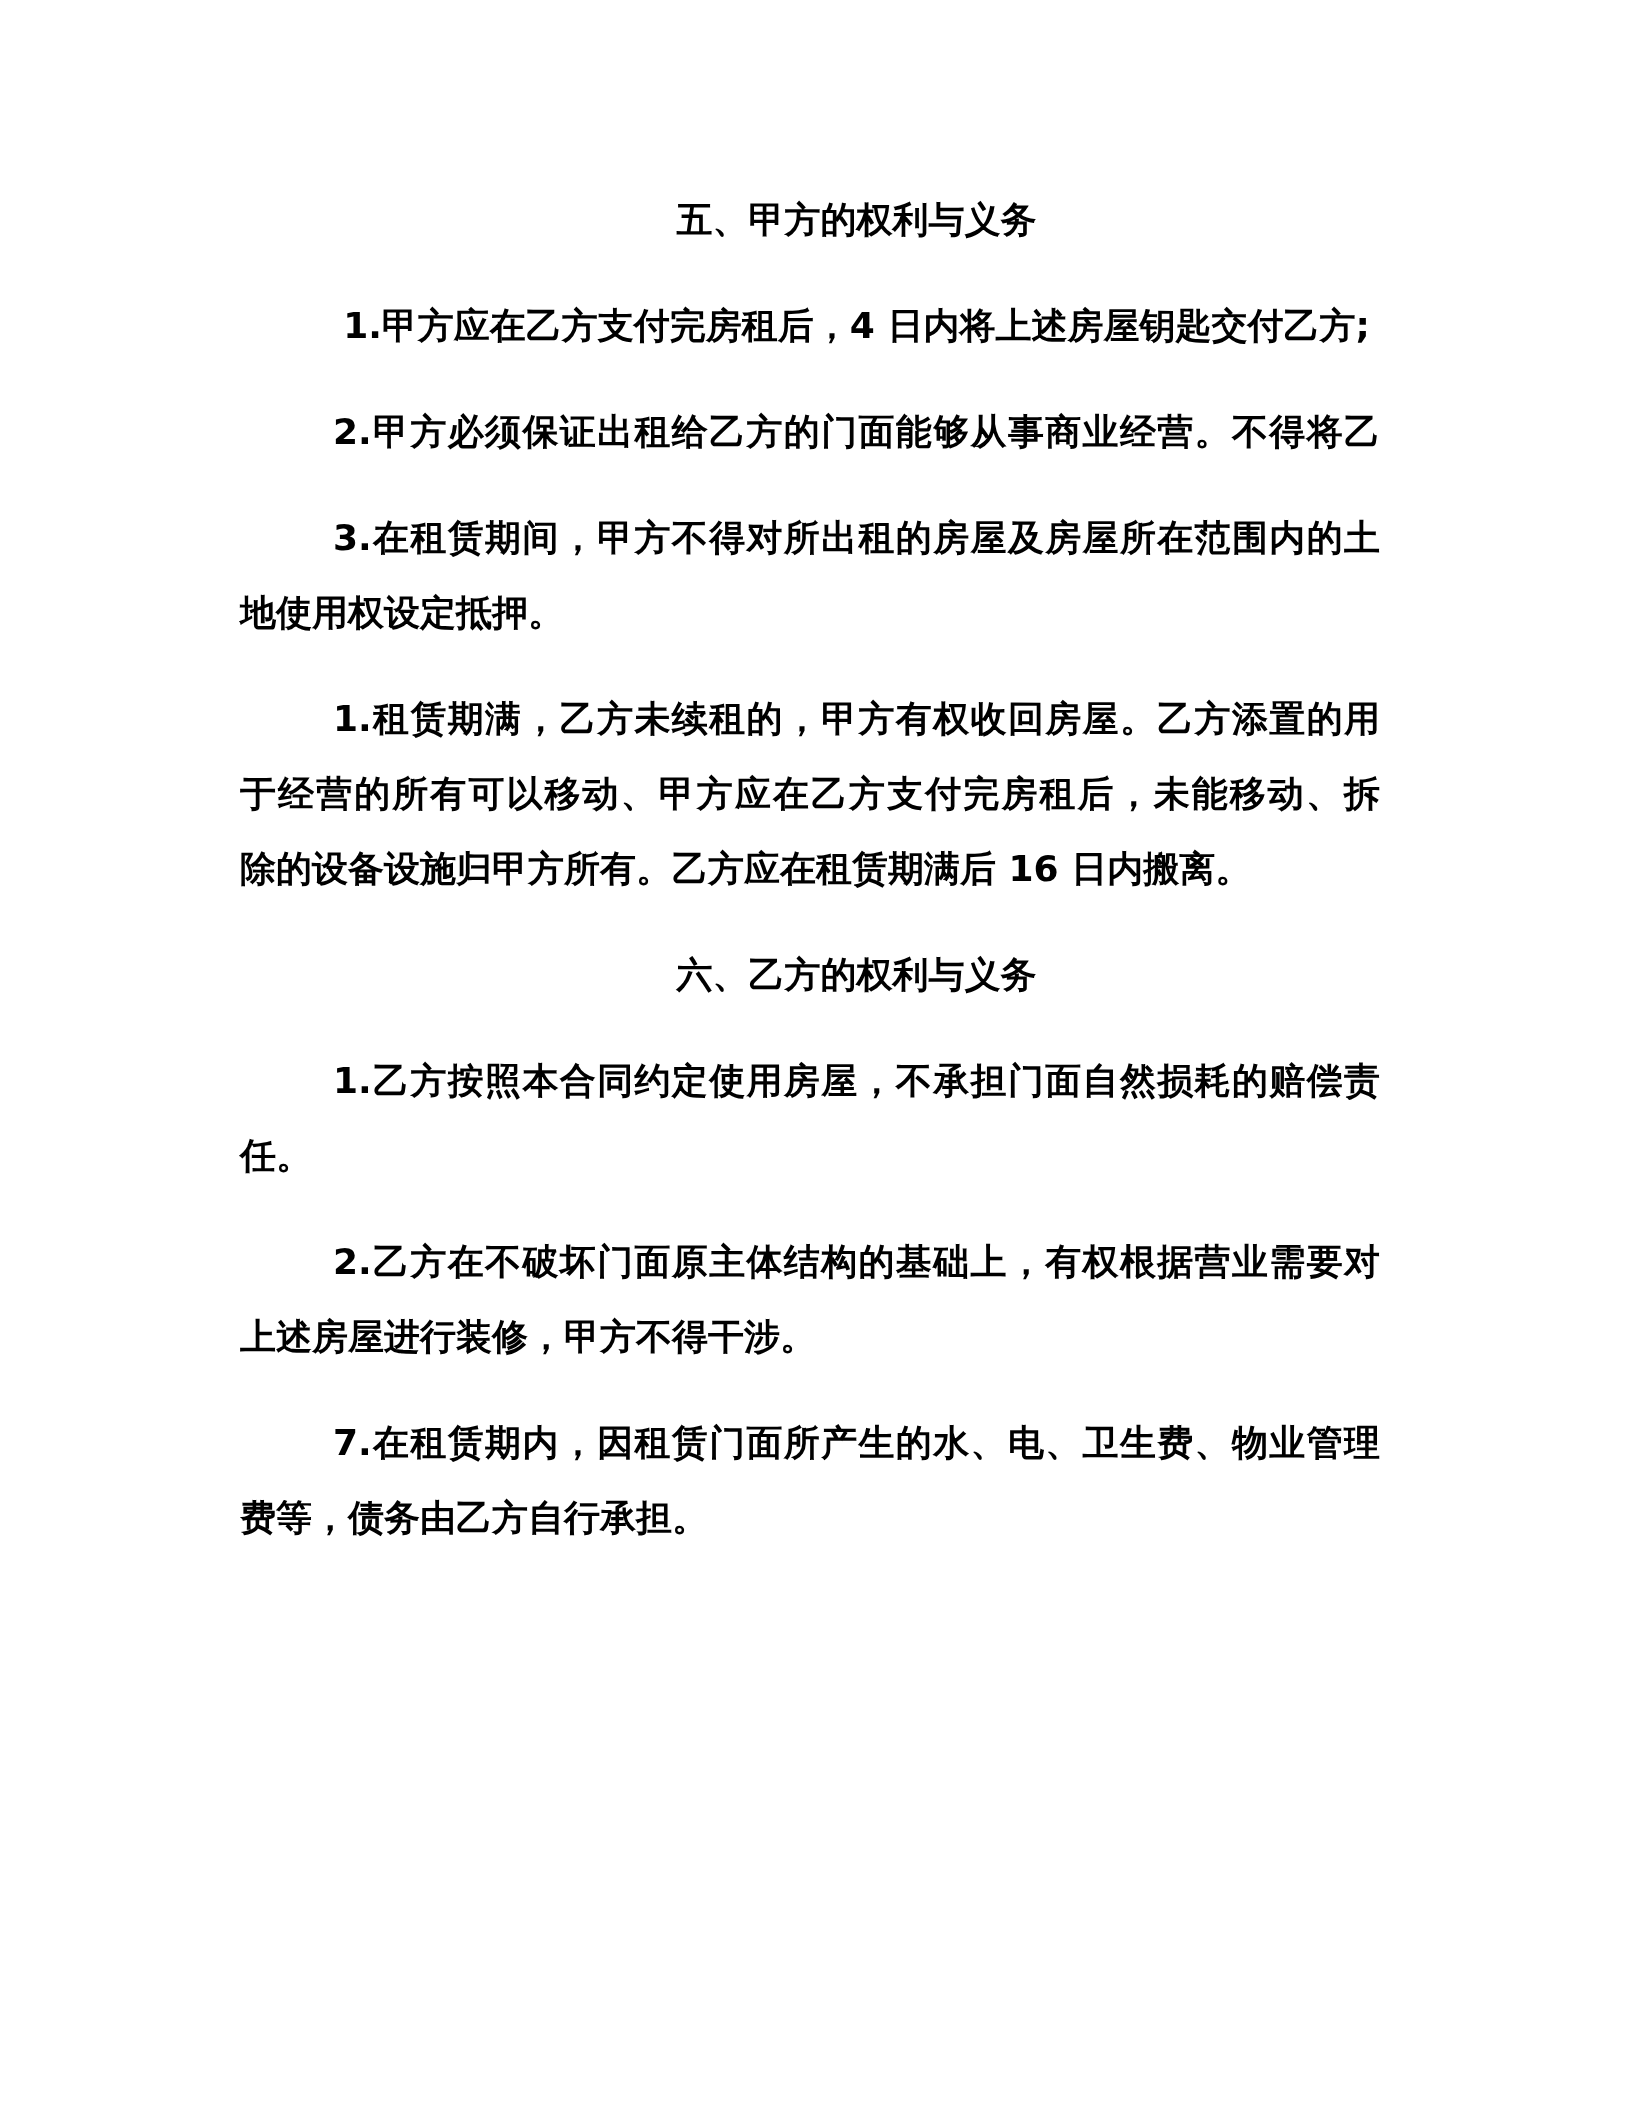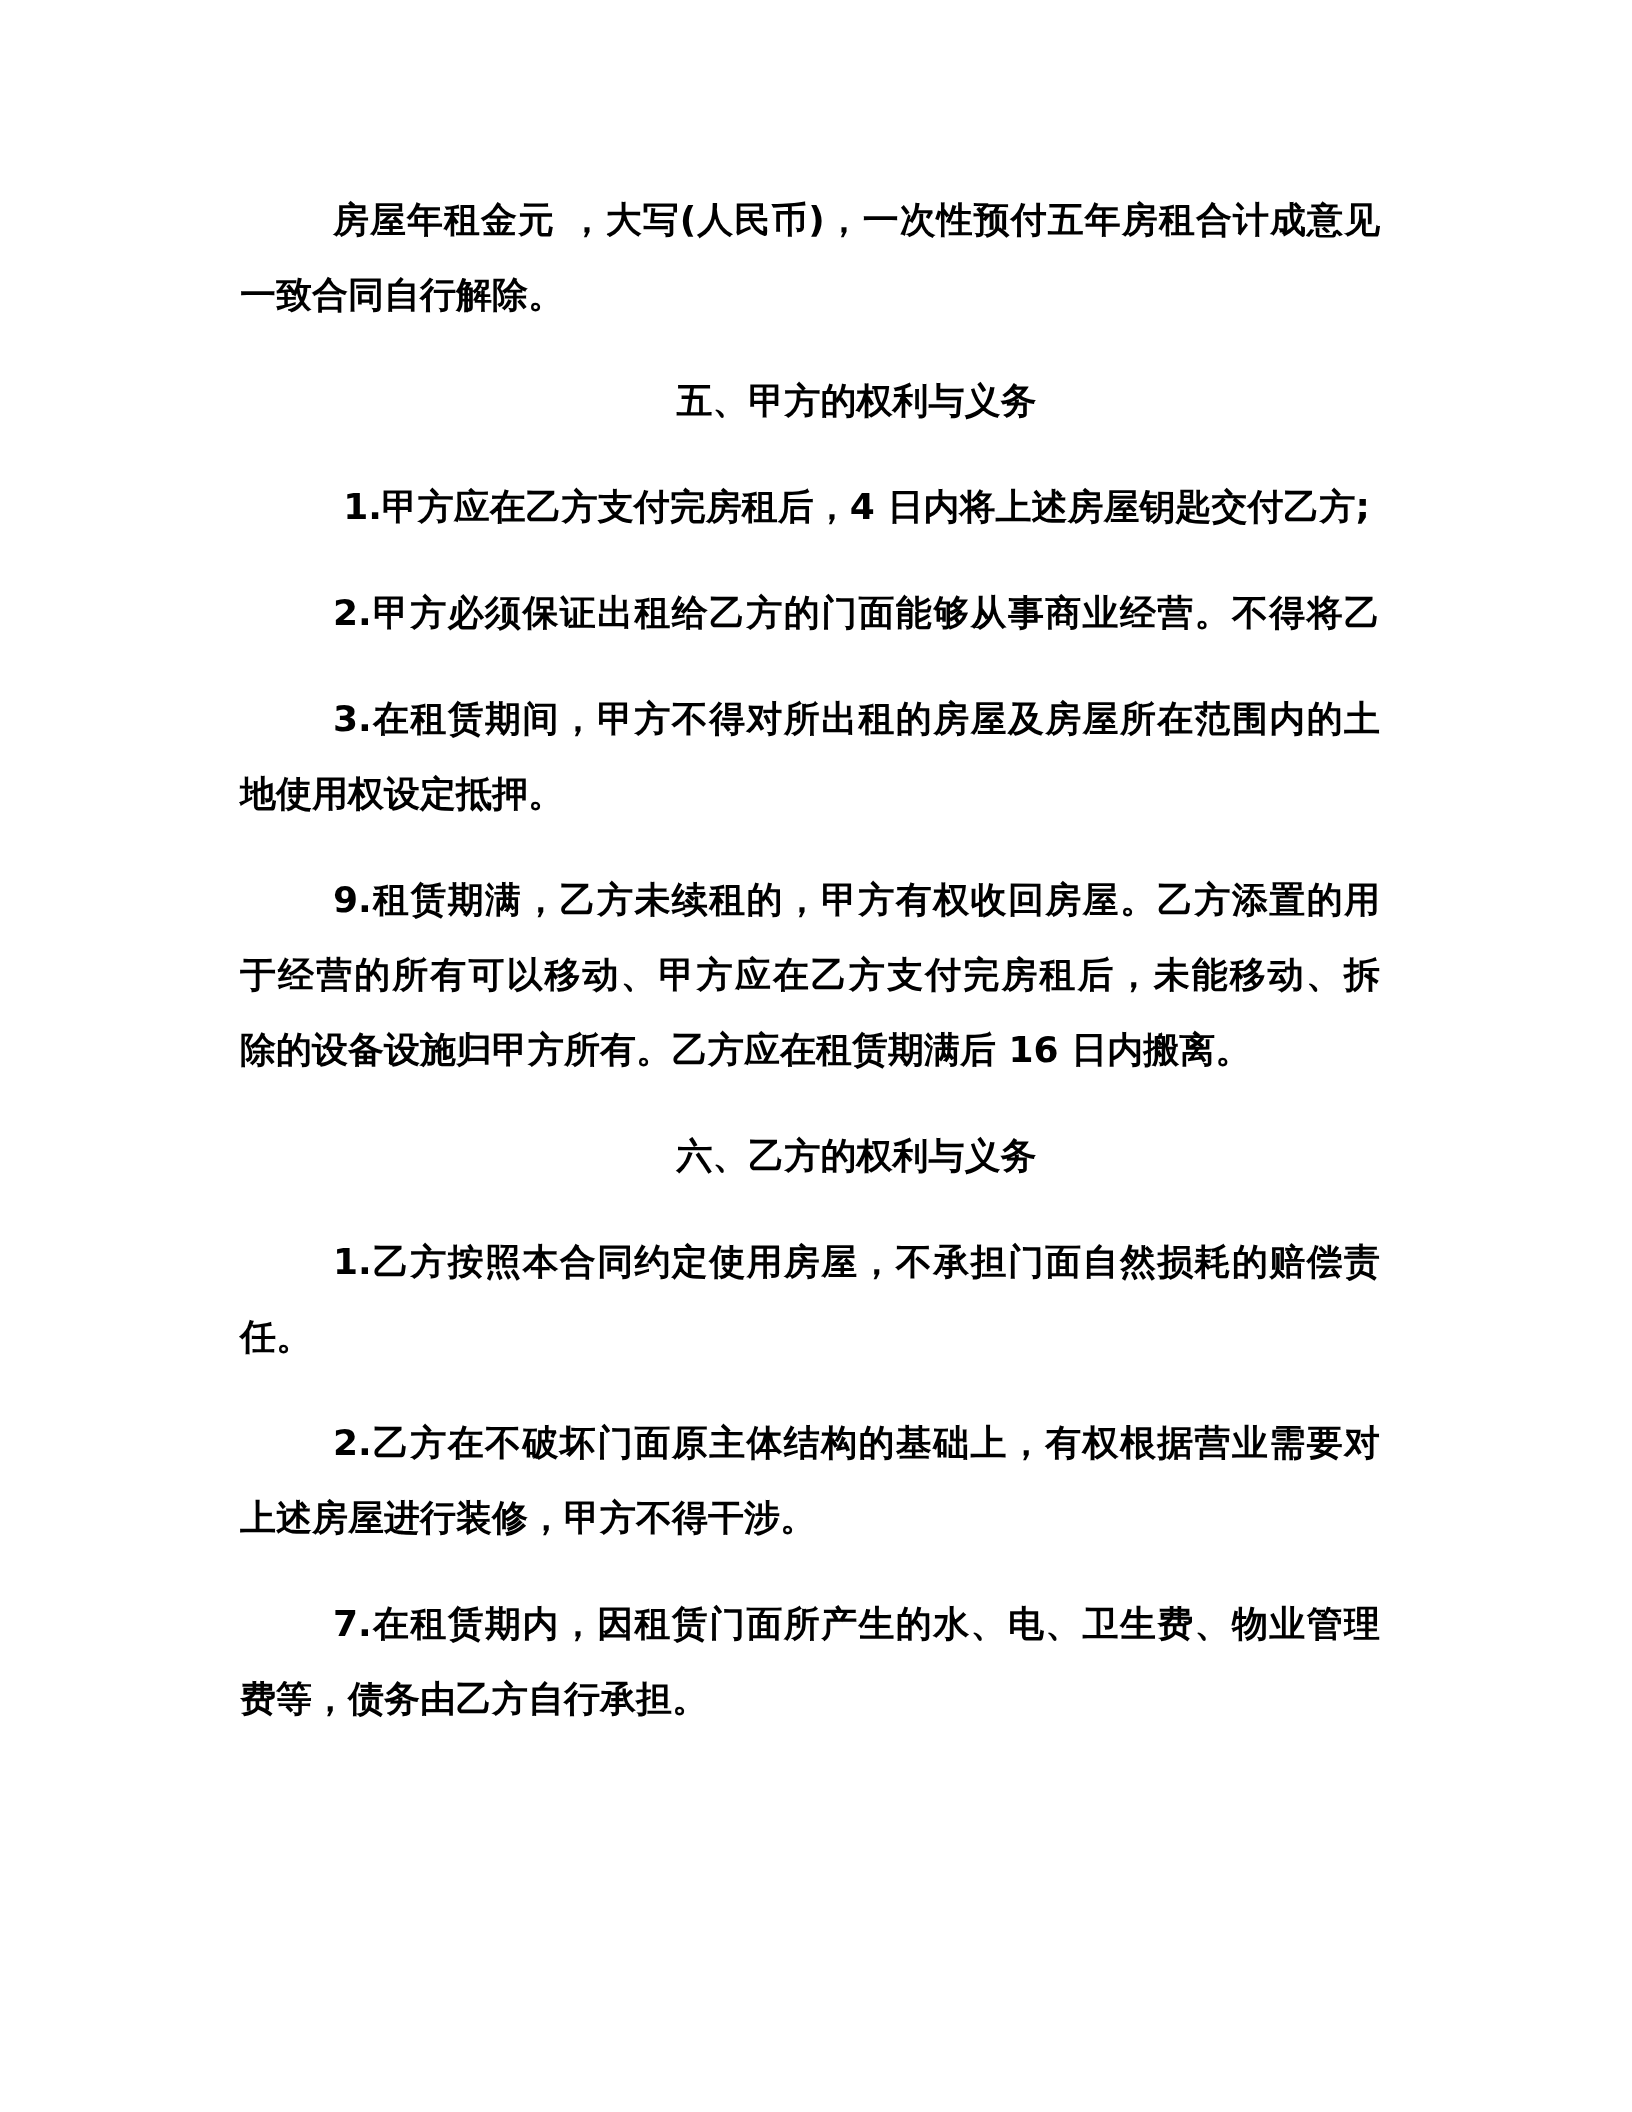--- a/index.html
+++ b/index.html
@@ -42,44 +42,40 @@
     text-align-last: justify;
     text-justify: distribute;
   }
 </style>
 </head>
 <body>
 
 <div class="page">
   <div class="content">
 
-    <div class="para">
-      <div class="line indent fill">房屋年租金元 ，大写(人民币)，一次性预付五年房租合计成意见</div>
-      <div class="line">一致合同自行解除。</div>
-    </div>
 
     <div class="para">
       <div class="line indent">五、甲方的权利与义务</div>
     </div>
 
     <div class="para">
       <div class="line indent">1.甲方应在乙方支付完房租后，4 日内将上述房屋钥匙交付乙方;</div>
     </div>
 
     <div class="para">
       <div class="line indent fill">2.甲方必须保证出租给乙方的门面能够从事商业经营。不得将乙</div>
     </div>
 
     <div class="para">
       <div class="line indent fill">3.在租赁期间，甲方不得对所出租的房屋及房屋所在范围内的土</div>
       <div class="line">地使用权设定抵押。</div>
     </div>
 
     <div class="para">
-      <div class="line indent fill">9.租赁期满，乙方未续租的，甲方有权收回房屋。乙方添置的用</div>
+      <div class="line indent fill">1.租赁期满，乙方未续租的，甲方有权收回房屋。乙方添置的用</div>
       <div class="line fill">于经营的所有可以移动、甲方应在乙方支付完房租后，未能移动、拆</div>
       <div class="line">除的设备设施归甲方所有。乙方应在租赁期满后 16 日内搬离。</div>
     </div>
 
     <div class="para">
       <div class="line indent">六、乙方的权利与义务</div>
     </div>
 
     <div class="para">
       <div class="line indent fill">1.乙方按照本合同约定使用房屋，不承担门面自然损耗的赔偿责</div>

